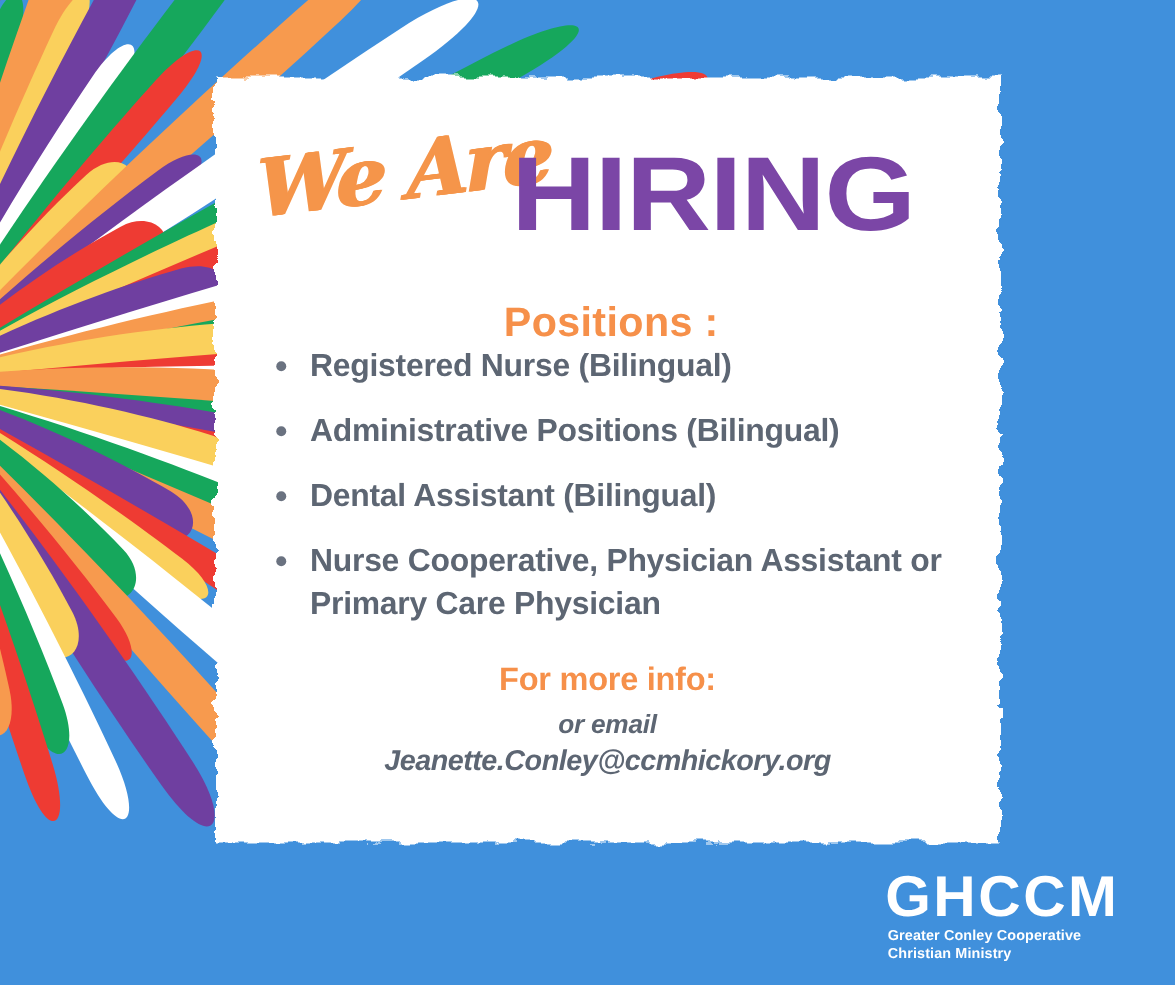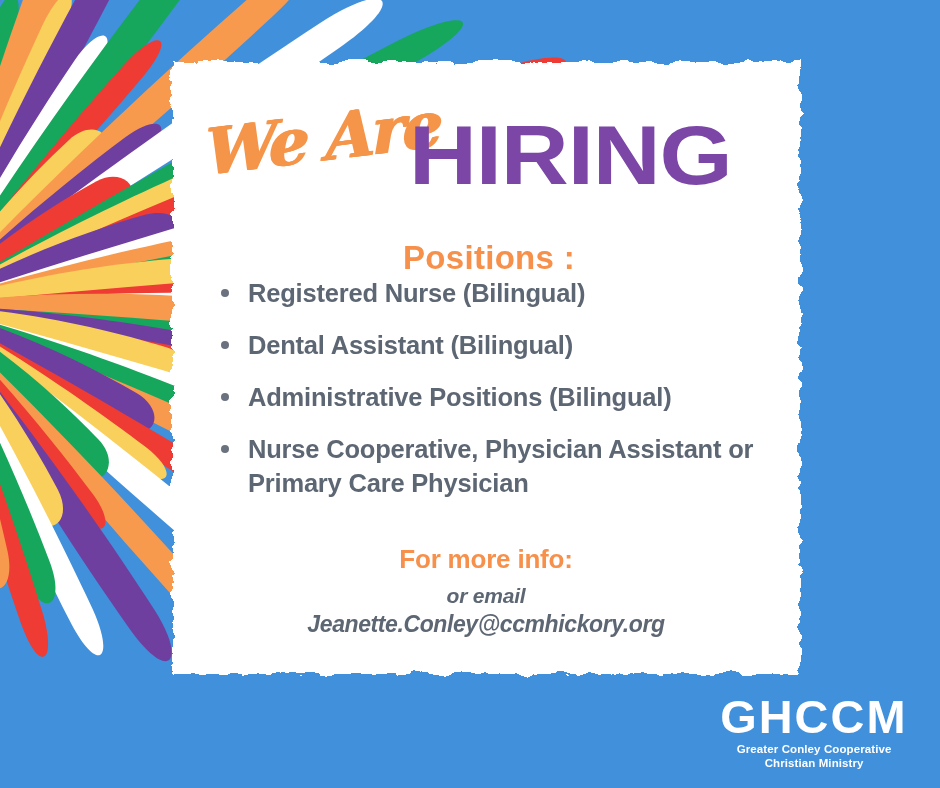--- a/index.html
+++ b/index.html
@@ -66,41 +66,41 @@
     padding-left:33px;
     line-height:1.30;
   }
   .bullets li .dot{
     position:absolute;left:6px;top:12px;
     width:8px;height:8px;border-radius:50%;
     background:#6a7280;
   }
 
   
-  .contact{position:absolute;left:0;top:491px;width:646px;}
+  .contact{position:absolute;left:0;top:475px;width:646px;}
   .more-info{
     font-size:26px;font-weight:700;color:#f6904a;letter-spacing:-.2px;
     margin-bottom:9px;
   }
   .callline{
     font-size:27px;font-weight:700;color:#5d6673;letter-spacing:-.3px;
     margin-bottom:11px;white-space:pre;
   }
   .oremail{
     font-size:21px;font-weight:700;font-style:italic;color:#5d6673;
     letter-spacing:-.2px;margin-bottom:3px;
   }
   .emailaddr{
     font-size:23px;font-weight:700;font-style:italic;color:#5d6673;
     letter-spacing:-.4px;
   }
 
   
   #logo{
-    position:absolute;right:34px;bottom:18px;text-align:center;color:#ffffff;
+    position:absolute;right:46px;bottom:18px;text-align:left;color:#ffffff;
   }
   #logo .mark{
     font-size:46px;font-weight:700;letter-spacing:2px;line-height:46px;
     transform:scaleX(1.02);
   }
   #logo .tag{
     font-size:11.5px;font-weight:700;line-height:13.5px;letter-spacing:.1px;
     margin-top:3px;
   }
 </style>
@@ -188,22 +188,22 @@
 
       <div class="headline">
         <span class="script">We Are</span>
         <span class="hiring">HIRING</span>
       </div>
 
       <div class="positions-title">Positions :</div>
 
       <ul class="bullets" id="position-list">
           <li><span class="dot"></span><span>Registered Nurse (Bilingual)</span></li>
+          <li><span class="dot"></span><span>Administrative Positions (Bilingual)</span></li>
           <li><span class="dot"></span><span>Dental Assistant (Bilingual)</span></li>
-          <li><span class="dot"></span><span>Administrative Positions (Bilingual)</span></li>
           <li><span class="dot"></span><span>Nurse Cooperative, Physician Assistant or Primary Care Physician</span></li>
         </ul>
 
       <div class="contact">
         <div class="more-info">For more info:</div>
         <div class="oremail">or email</div>
         <div class="emailaddr">Jeanette.Conley@ccmhickory.org</div>
       </div>
 
     </div>

